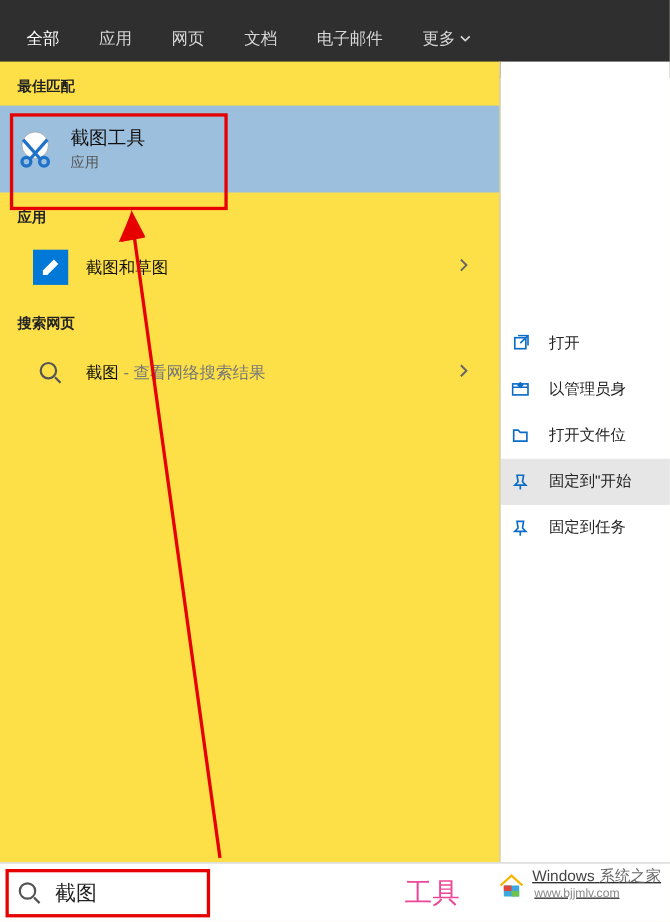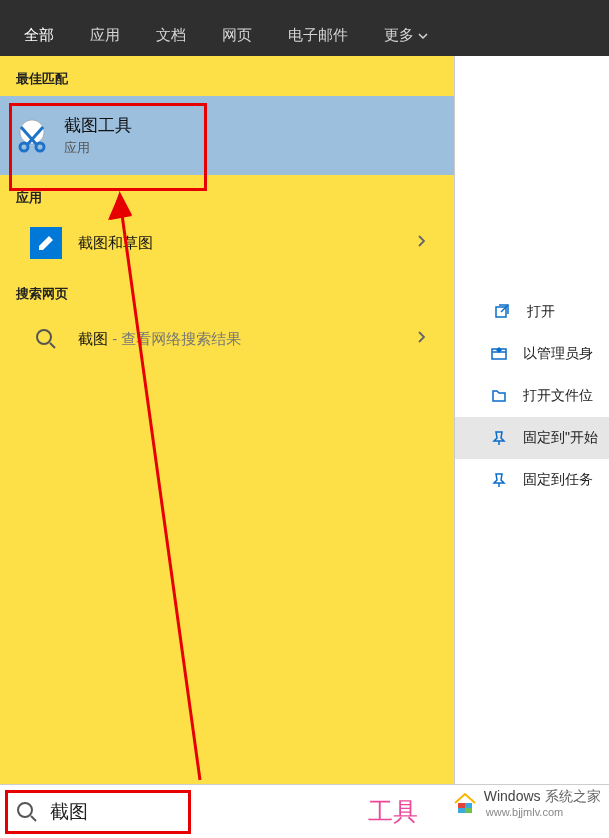--- a/index.html
+++ b/index.html
@@ -23,55 +23,55 @@
     .hit.best { background:#9cbfde; padding:18px 14px; position:relative; }
     .hit .ico { width:36px; height:36px; margin-right:14px; flex:0 0 36px; display:flex; align-items:center; justify-content:center; }
     .hit .ttl { font-size:17px; color:#111; }
     .hit .sub { font-size:13px; color:#555; margin-top:2px; }
     .hit .chev { margin-left:auto; color:#666; }
 
     .app-ico { width:32px; height:32px; background:#0078d7; display:flex; align-items:center; justify-content:center; }
     .srch-ico svg { stroke:#555; }
 
     .right-space { height:235px; }
-    .act { display:flex; align-items:center; height:42px; padding:0 36px; font-size:14px; color:#222; cursor:pointer; white-space:nowrap; overflow:hidden; }
+    .act { display:flex; align-items:center; height:42px; padding:0 8px; font-size:14px; color:#222; cursor:pointer; white-space:nowrap; overflow:hidden; }
     .act.sel { background:#e6e6e6; }
     .act .ri { width:20px; margin-right:16px; display:flex; align-items:center; justify-content:center; color:#0b6cc8; }
 
     
     .searchbar { position:absolute; left:0; right:0; bottom:0; height:54px; background:#fff; border-top:1px solid #ccc; display:flex; align-items:center; padding:0 16px; }
     .searchbar svg { stroke:#555; margin-right:12px; }
     .searchbar input { border:none; outline:none; font-size:19px; width:320px; color:#222; }
     .searchbar input::placeholder { color:#888; }
 
     
     .redbox { position:absolute; border:3px solid #e60000; pointer-events:none; }
     .arrow  { position:absolute; pointer-events:none; }
 
     
-    .wm { position:absolute; right:8px; bottom:20px; display:flex; align-items:center; gap:6px; }
+    .wm { position:absolute; right:8px; bottom:20px; display:flex; align-items:flex-end; gap:6px;text-decoration:underline; }
     .wm .house { width:26px; height:26px; }
     .wm .t1 { font-size:14px; color:#444; }
     .wm .t2 { font-size:11px; color:#888; margin-left:2px; }
   </style>
 </head>
 <body>
 
 <div class="tabs">
   <div class="tab active">
       <span>全部</span>
     </div>
   <div class="tab">
       <span>应用</span>
     </div>
   <div class="tab">
+      <span>网页</span>
+    </div>
+  <div class="tab">
       <span>文档</span>
-    </div>
-  <div class="tab">
-      <span>网页</span>
     </div>
   <div class="tab">
       <span>电子邮件</span>
     </div>
   <div class="tab">
     <span>更多</span>
     <span class="chev">
       <svg width="10" height="10" viewBox="0 0 10 10">
           <path d="M1 3 L5 7 L9 3" fill="none" stroke="#d6d6d6" stroke-width="1.5"></path>
         </svg>

